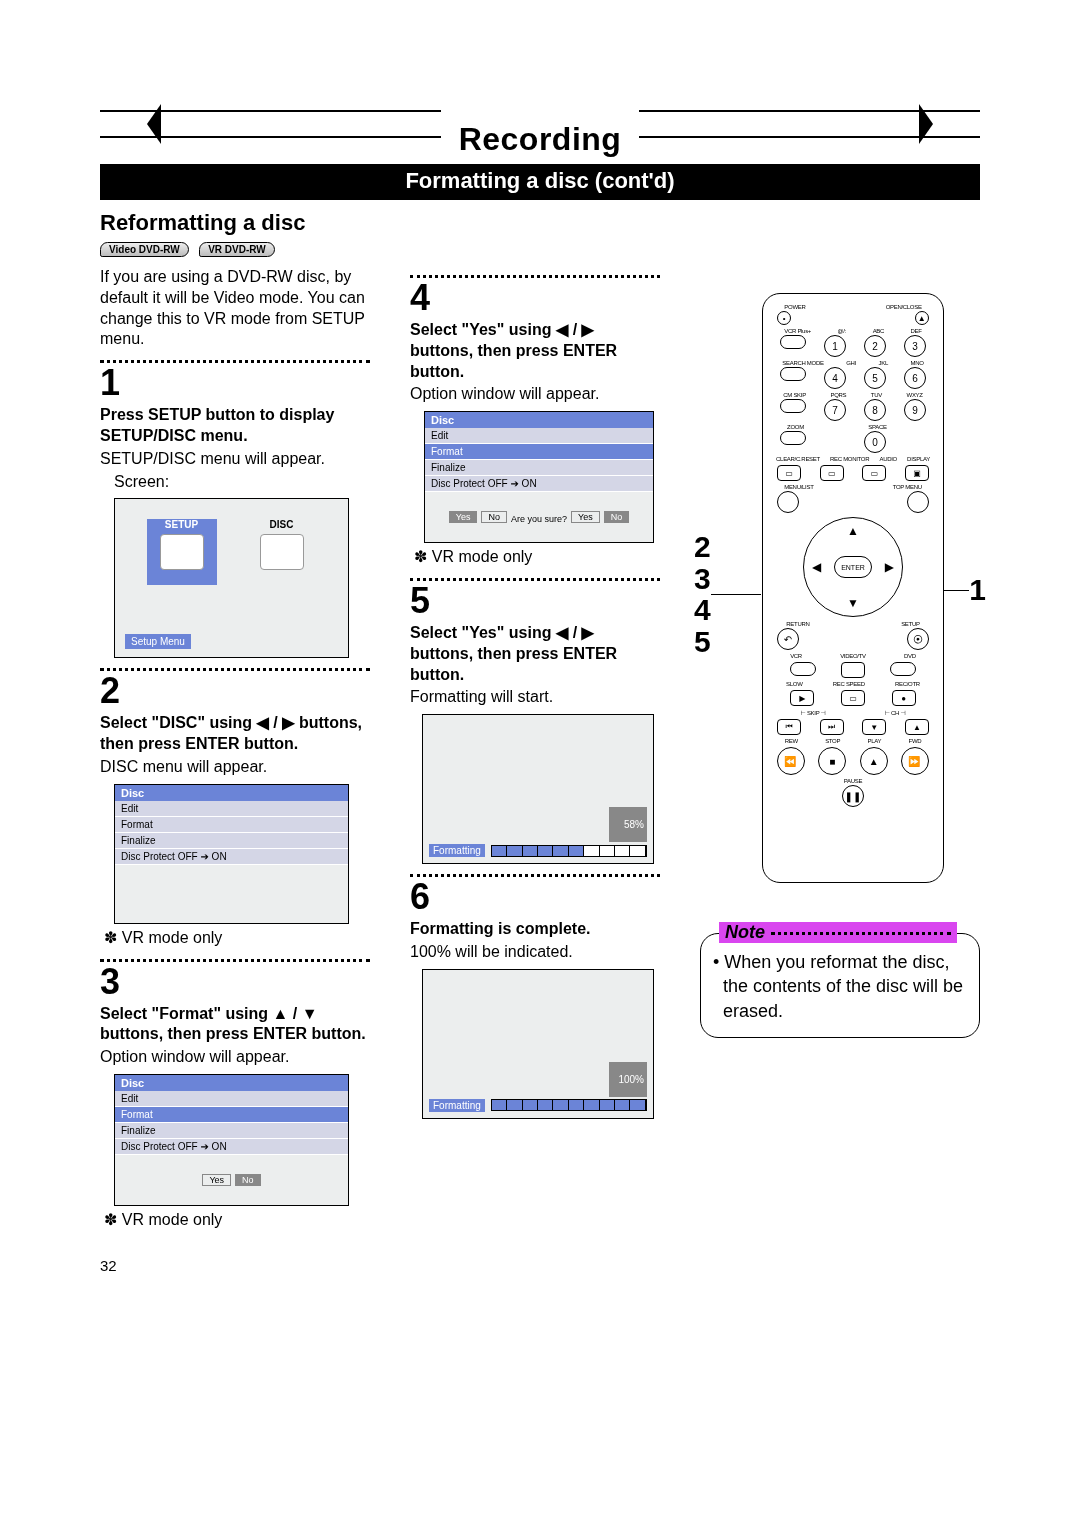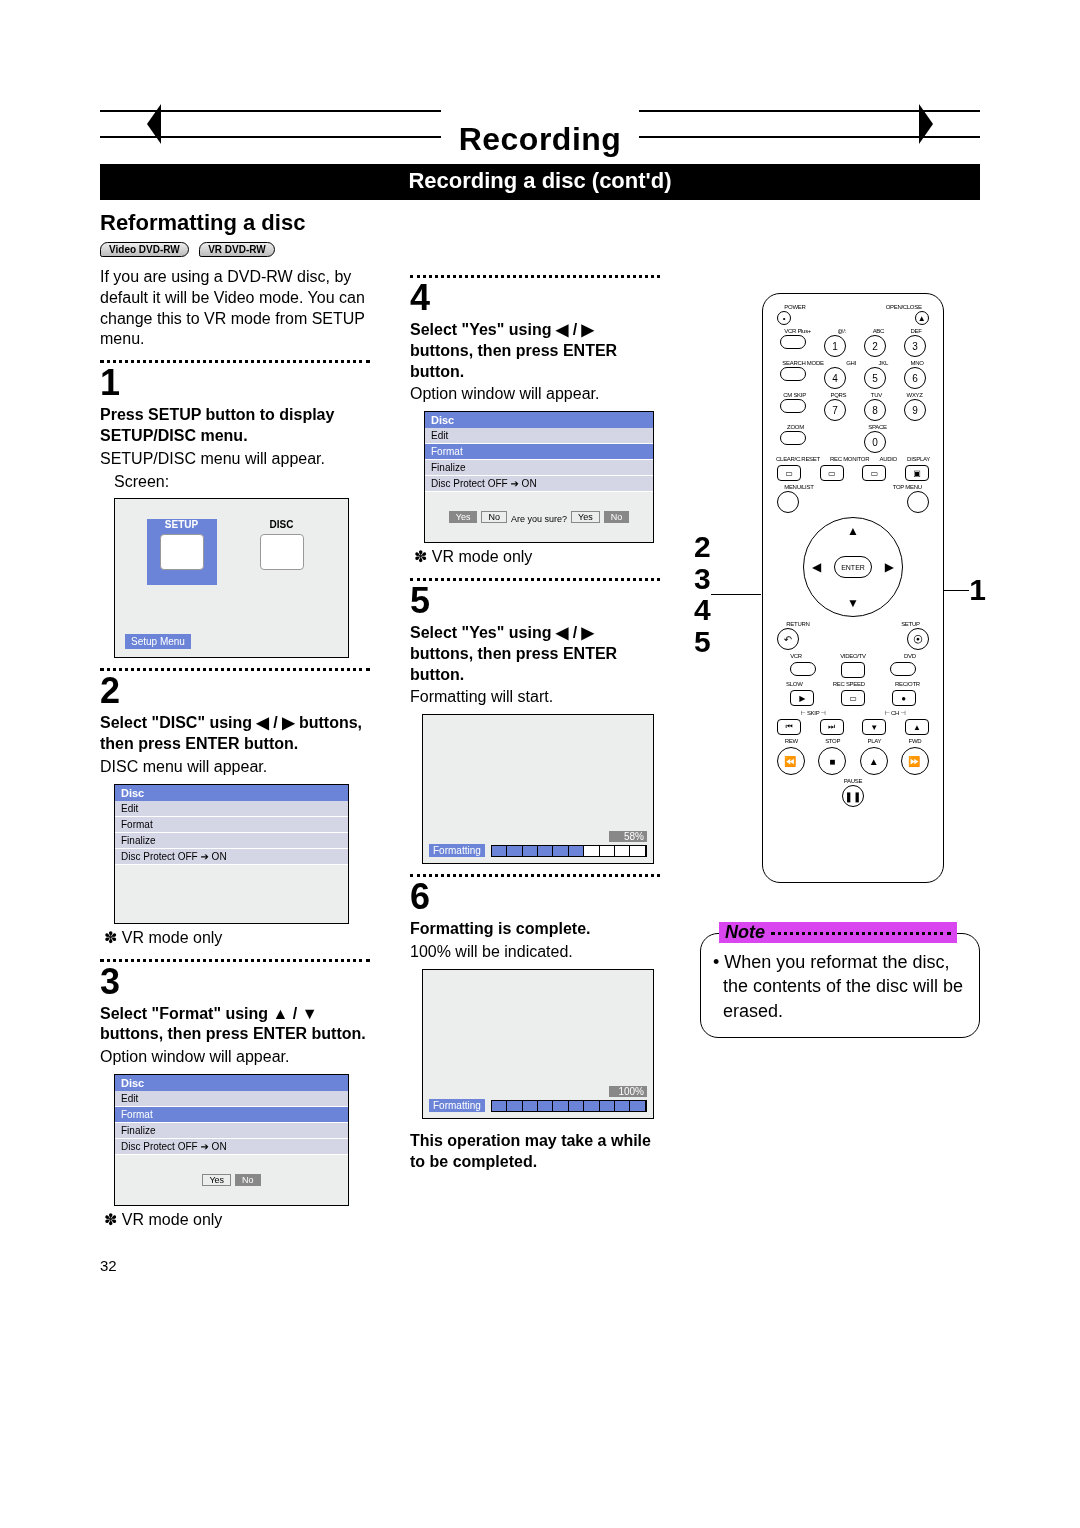--- a/index.html
+++ b/index.html
@@ -80,26 +80,26 @@
   .scrTiny { font-size:9px; margin-top:4px;}
 
   .scr-setup { width:235px; height:160px; padding:8px; position:relative; }
   .scr-setup .tabs { display:flex; gap:30px; justify-content:center; margin-top:12px;}
   .scr-setup .tab { width:70px; height:66px; display:flex; flex-direction:column; align-items:center; font-size:10px; font-weight:700;}
   .scr-setup .tab .icon { width:44px; height:36px; border:1px solid #999; background:#fff; margin-top:4px; border-radius:4px;}
   .scr-setup .tab.sel { background:#6b84d7; color:#fff; }
   .scr-setup .foot { position:absolute; bottom:8px; left:10px; font-size:10px; background:#6b84d7; color:#fff; padding:2px 6px;}
 
   .scr-progress { height:150px; display:flex; flex-direction:column; justify-content:flex-end; padding:6px; width:232px; margin-left:12px;}
-  .scr-progress .bar { display:flex; align-items:flex-end; gap:6px;}
+  .scr-progress .bar { display:flex; align-items:center; gap:6px;}
   .scr-progress .bar .lbl { background:#6b84d7; color:#fff; font-size:10px; padding:1px 4px;}
   .scr-progress .bar .track { flex:1; border:1px solid #000; height:12px; position:relative; background:#fff; display:flex;}
   .scr-progress .bar .track .seg { width:10%; border-right:1px solid #000;}
   .scr-progress .bar .track .seg.on { background:#6b84d7; }
-  .scr-progress .pct { text-align:right; font-size:10px; margin-bottom:2px; background:#888; color:#fff; width:38px; align-self:flex-end; padding:0 3px;}
+  .scr-progress .pct { text-align:right; font-size:10px; margin-bottom:2px; background:#888; color:#fff; width:38px; align-self:flex-end; padding:12px 3px;}
 
   .footnote { font-size:16px; margin:4px 0 6px 4px; }
 
   .warn { font-weight:700; margin-top:12px; }
 
   
   .remote-wrap { position:relative; margin-top:28px; }
   .remote {
     width:182px; height:590px; border:1.5px solid #000; border-radius:18px;
     background:#fff; margin-left:62px; padding:10px 8px 8px;
@@ -144,21 +144,21 @@
 
 
 
 <div class="title-ribbon">
   <div class="chev left"></div>
     <div class="line"></div>
   <h1>Recording</h1>
   <div class="line"></div>
     <div class="chev right"></div>
 </div>
-<div class="subtitle-bar">Recording a disc (cont'd)</div>
+<div class="subtitle-bar">Formatting a disc (cont'd)</div>
 
 <h2>Reformatting a disc</h2>
 <span class="badge">Video DVD-RW</span>
 <span class="badge">VR DVD-RW</span>
 
 <div class="cols">
 
   <div class="col-a">
     <p>If you are using a DVD-RW disc, by default it will be Video mode. You can change this to VR mode from SETUP menu.</p>
 
@@ -276,21 +276,20 @@
             <div class="seg on"></div>
             <div class="seg on"></div>
             <div class="seg on"></div>
             <div class="seg on"></div>
             <div class="seg on"></div>
             <div class="seg on"></div>
           </div>
       </div>
     </div>
 
-    <p class="warn">This operation may take a while to be completed.</p>
   </div>
 
   <div class="col-c">
     <div class="remote-wrap">
 
       <div class="callout left" style="top:238px; left:-6px;">
         <div class="stack">
           <span>2</span>
           <span>3</span>
           <span>4</span>

